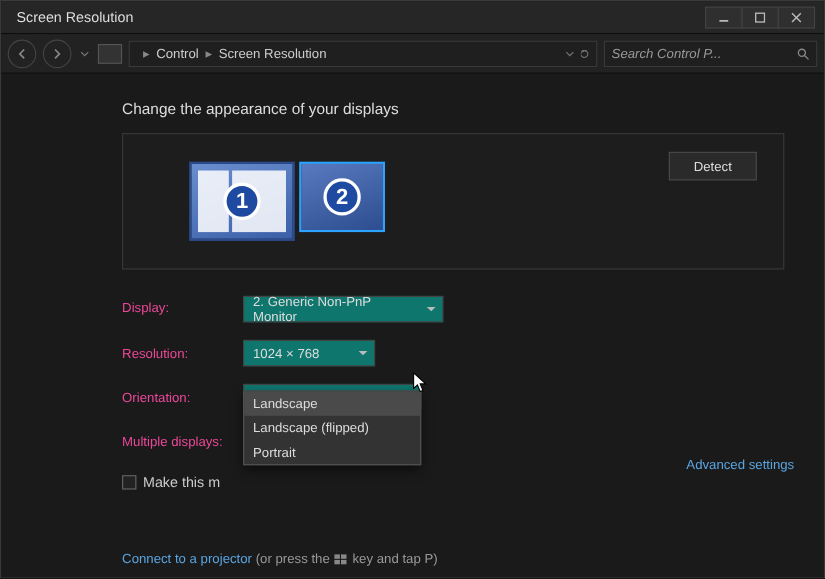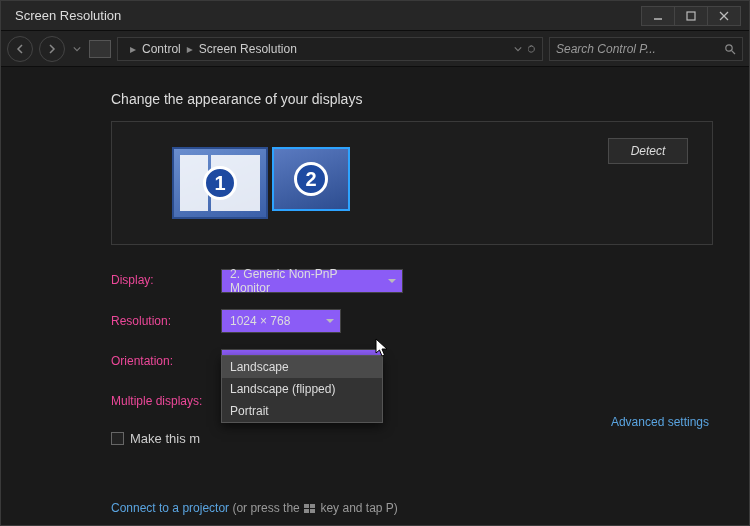--- a/index.html
+++ b/index.html
@@ -117,35 +117,35 @@
   .monitor .badge {
     position: absolute;
     width: 34px; height: 34px;
     border: 3px solid #fff; border-radius: 50%;
     background: #1e4aa1;
     display: flex; align-items: center; justify-content: center;
     color: #fff; font-weight: bold; font-size: 20px;
   }
   .preview-actions {
     position: absolute; right: 24px; top: 16px;
-    display: flex; flex-direction: row; gap: 8px; font-style: italic;
+    display: flex; flex-direction: row; gap: 8px;
   }
   .btn {
     min-width: 80px; height: 26px;
     background: #2a2a2a;
     border: 1px solid #4a4a4a;
     color: #ddd; font-size: 12px;
     padding: 0 14px;
     display: flex; align-items: center; justify-content: center;
   }
   .form { display: grid; grid-template-columns: 110px 1fr; row-gap: 16px; align-items: center; font-size: 12px; }
   .form .lbl { color: #ec4899; }
   .select {
     height: 24px;
-    background: #8b5cf6;
+    background: #0f766e;
     border: 1px solid #444;
     color: #ddd; font-size: 12px;
     padding: 0 22px 0 8px;
     display: inline-flex; align-items: center;
     position: relative;
     min-width: 100px;
   }
   .select .caret {
     position: absolute; right: 6px; top: 50%; transform: translateY(-50%);
     border-left: 4px solid transparent; border-right: 4px solid transparent;
@@ -174,21 +174,21 @@
     position: absolute;
     left: 374px; top: 337px;
     z-index: 20;
   }
   .cursor svg { width: 16px; height: 20px; }
   .checkbox-row { display: flex; align-items: center; gap: 6px; font-size: 13px; margin-top: 18px; }
   .chk {
     width: 13px; height: 13px; border: 1px solid #666; background: #222;
   }
   .advanced {
-    position: absolute; right: 40px; top: 414px;
+    position: absolute; right: 27px; top: 414px;
     color: #5aa4e0; font-size: 12px;
   }
   .links { margin-top: 50px; font-size: 12px; color: #999; line-height: 2; }
   .links .link { color: #5aa4e0; }
   .links .winkey {
     display: inline-flex; width: 14px; height: 12px;
     vertical-align: middle;
   }
 </style>
 </head>

